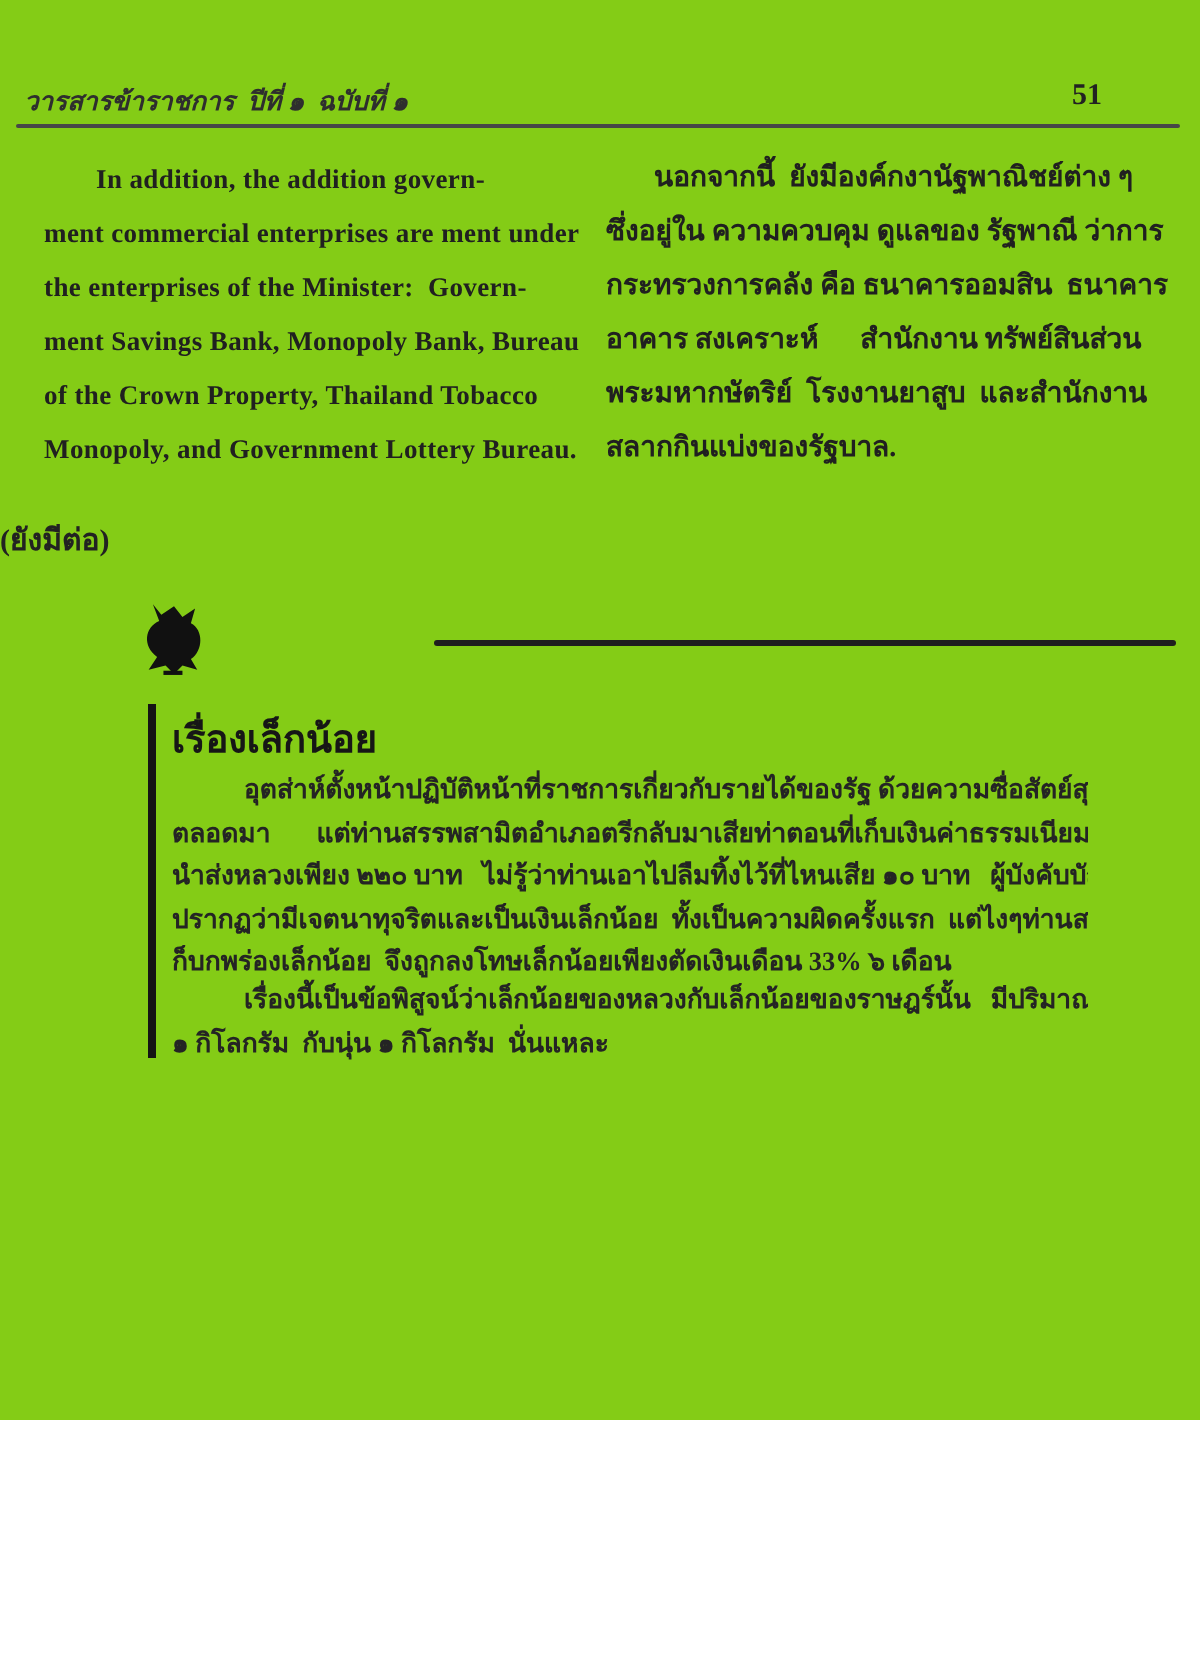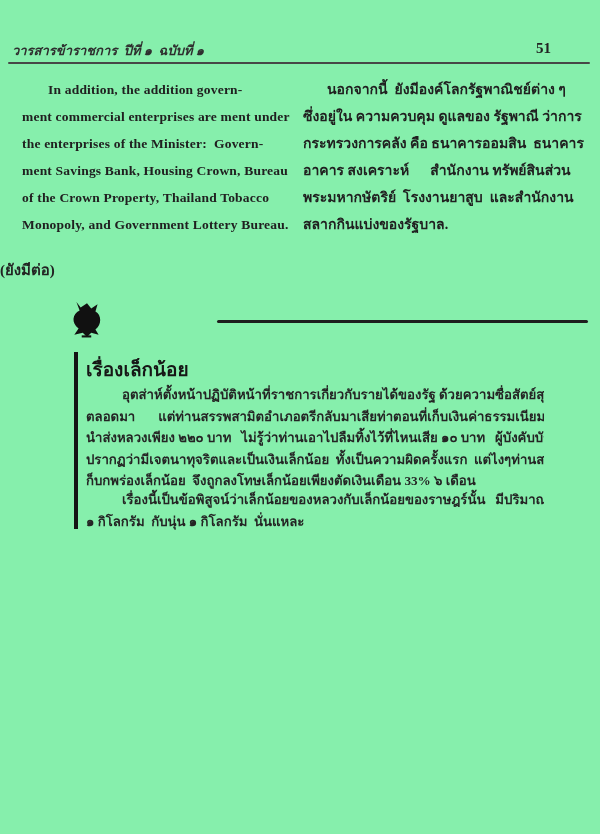--- a/index.html
+++ b/index.html
@@ -4,22 +4,22 @@
 <style>
   html,body{margin:0;padding:0;}
   body{
     width:600px;height:834px;
     background:#ffffff;
     font-family:"Liberation Serif", serif;
     position:relative;
     overflow:hidden;
   }
   .page{
-    position:absolute;left:0;top:0;width:600px;height:834px;
-    background:#86efac;
+    position:absolute;left:0;top:0;width:600px;height:710px;
+    background:#84cc16;
     color:#1d1d1d;
     text-decoration:underline;
   }
   
   .journal-line{
     position:absolute;left:12px;top:40px;width:400px;
     font-size:13px;font-weight:bold;font-style:italic;
     color:#2e2e2e;white-space:pre;
   }
   .page-number{
@@ -81,26 +81,26 @@
 <div class="page">
 
   <div class="journal-line">วารสารข้าราชการ  ปีที่ ๑  ฉบับที่ ๑</div>
   <div class="page-number">51</div>
   <div class="header-rule"></div>
 
   <div class="col col-en">
       <div class="line">In addition, the addition govern-</div>
       <div class="line">ment commercial enterprises are ment under</div>
       <div class="line">the enterprises of the Minister:  Govern-</div>
-      <div class="line">ment Savings Bank, Housing Crown, Bureau</div>
+      <div class="line">ment Savings Bank, Monopoly Bank, Bureau</div>
       <div class="line">of the Crown Property, Thailand Tobacco</div>
       <div class="line">Monopoly, and Government Lottery Bureau.</div>
     </div>
   <div class="col col-th">
-      <div class="line">นอกจากนี้  ยังมีองค์โลกรัฐพาณิชย์ต่าง ๆ</div>
+      <div class="line">นอกจากนี้  ยังมีองค์กงานัฐพาณิชย์ต่าง ๆ</div>
       <div class="line">ซึ่งอยู่ใน ความควบคุม ดูแลของ รัฐพาณี ว่าการ</div>
       <div class="line">กระทรวงการคลัง คือ ธนาคารออมสิน  ธนาคาร</div>
       <div class="line">อาคาร สงเคราะห์      สำนักงาน ทรัพย์สินส่วน</div>
       <div class="line">พระมหากษัตริย์  โรงงานยาสูบ  และสำนักงาน</div>
       <div class="line">สลากกินแบ่งของรัฐบาล.</div>
     </div>
 
   <div class="continued">(ยังมีต่อ)</div>
 
   <div class="mascot">

